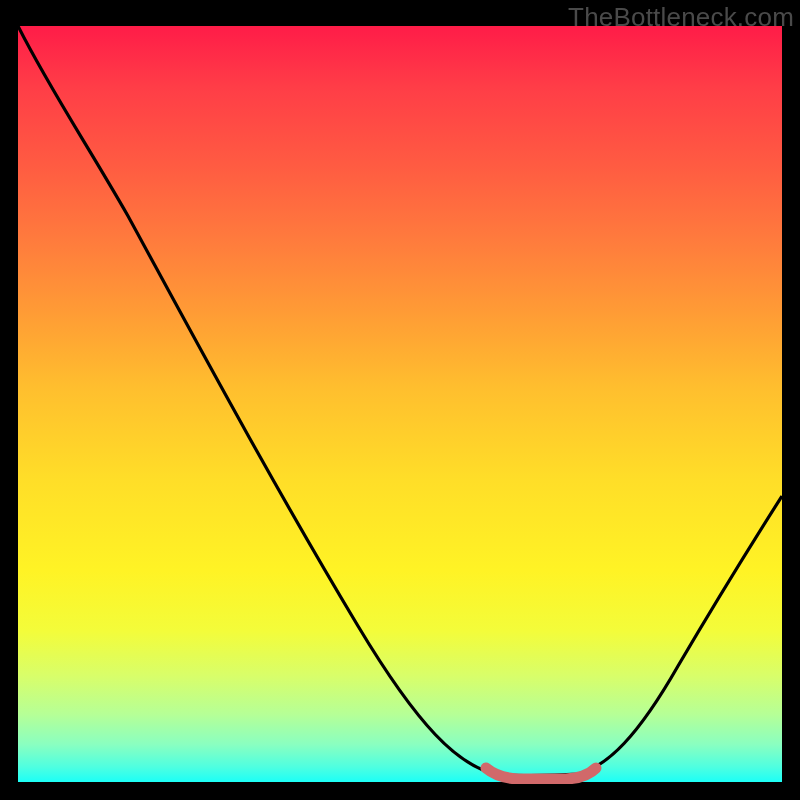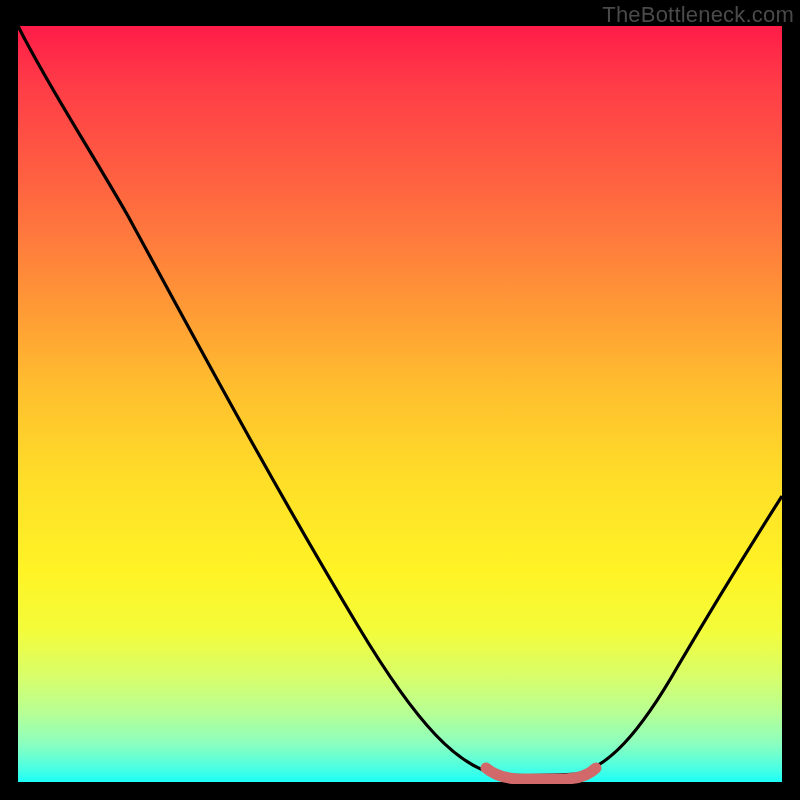--- a/index.html
+++ b/index.html
@@ -40,21 +40,21 @@
       #8affc0 95%,
       #4fffe0 98%,
       #1cfff7 100%
     );
   }
   .watermark {
     position: absolute;
     top: 2px;
     right: 6px;
     color: #4a4a4a;
-    font-size: 22px;
+    font-size: 26px;
     font-weight: 500;
     letter-spacing: 0.2px;
     z-index: 20;
   }
   svg.curve {
     position: absolute;
     left: 0;
     top: 0;
     z-index: 10;
   }

